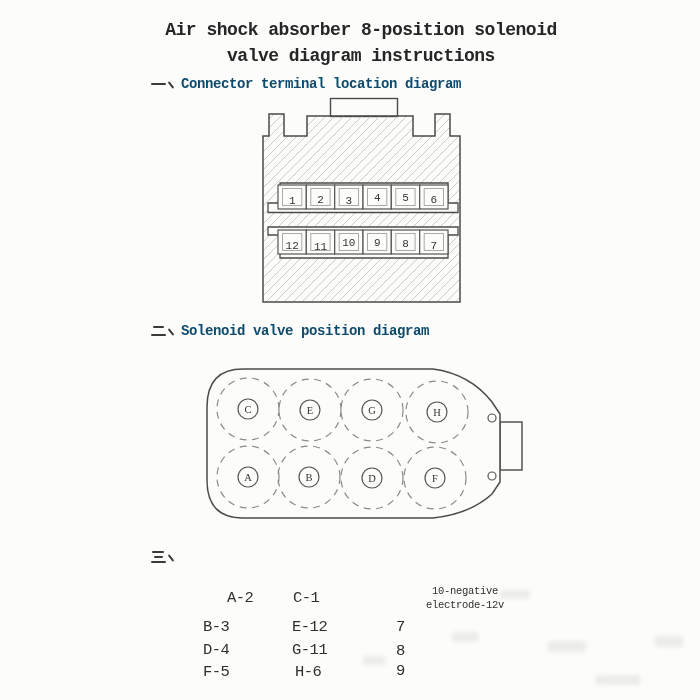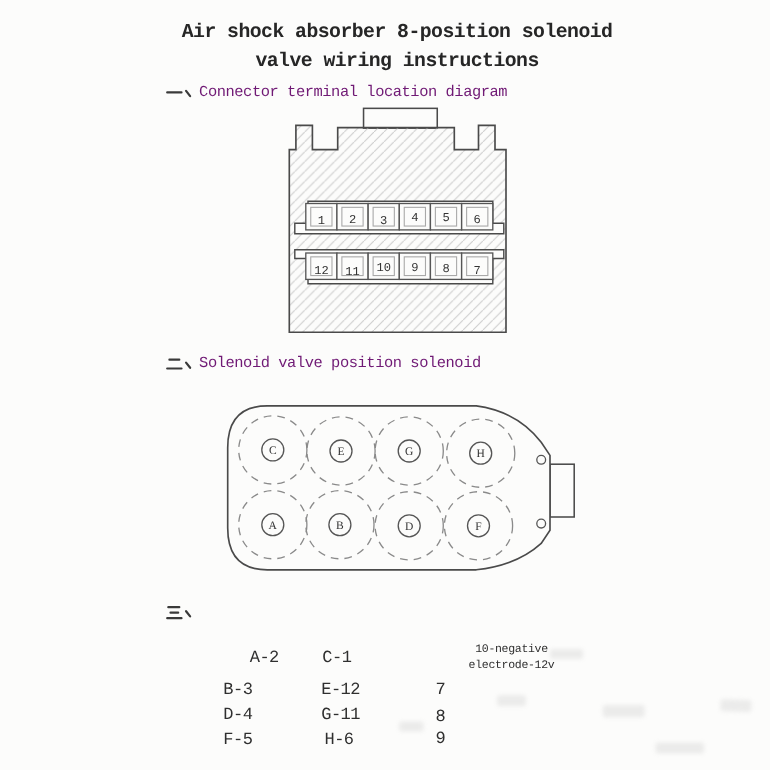--- a/index.html
+++ b/index.html
@@ -9,21 +9,21 @@
     overflow:hidden; color:#2f2f2f;
   }
   .title{
     position:absolute; left:0; top:17px; width:700px; box-sizing:border-box;
     padding-left:22px; text-align:center;
     font-family:"Liberation Mono", monospace; font-weight:bold;
     font-size:18px; line-height:26px; letter-spacing:-0.5px; color:#262626;
   }
   .heading{
     position:absolute; display:flex; align-items:center; height:16px;
-    font-size:14px; letter-spacing:-0.4px; color:#701a75; white-space:nowrap;
+    font-size:14px; letter-spacing:-0.4px; color:#0c4a6e; white-space:nowrap;font-weight:bold;
   }
   .heading .htext{padding-left:6px;}
   
   .marker{display:inline-flex; flex-direction:column; justify-content:center;
           align-items:flex-start; width:16px; height:16px;}
   .marker i{display:block; background:#3a3a3a; height:2px; border-radius:1px;}
   .m1{gap:0;} .m1 i{width:15px;}
   .m2{gap:6px;} .m2 i:nth-child(1){width:11px; margin-left:2px;} .m2 i:nth-child(2){width:15px;}
   .m3{gap:3px;} .m3 i:nth-child(1){width:12px; margin-left:1px;}
                .m3 i:nth-child(2){width:9px;  margin-left:3px;}
@@ -38,21 +38,21 @@
   .wsmall{position:absolute; font-size:10.5px; letter-spacing:-0.3px; text-align:center; white-space:nowrap;margin-left:40px;}
   .ghost{position:absolute; background:#b0b0b0; opacity:0.22; filter:blur(2px); border-radius:2px;}
 </style>
 </head>
 <body>
 
 <div class="page">
 
   <div class="title">
     <div>Air shock absorber 8-position solenoid</div>
-    <div>valve wiring instructions</div>
+    <div>valve diagram instructions</div>
   </div>
 
   <div class="heading" style="left:151px; top:76px;">
     <span class="marker m1" title="一、">
         <i></i>
       </span>
       <span class="comma"></span>
     <span class="htext">Connector terminal location diagram</span>
   </div>
 
@@ -113,21 +113,21 @@
       <text class="tcell" x="174.8" y="156" text-anchor="middle">7</text>
     </g>
   </svg>
 
   <div class="heading" style="left:151px; top:323px;">
     <span class="marker m2" title="二、">
         <i></i>
         <i></i>
       </span>
       <span class="comma"></span>
-    <span class="htext">Solenoid valve position solenoid</span>
+    <span class="htext">Solenoid valve position diagram</span>
   </div>
 
   <svg viewBox="0 0 335 165" style="left:198px; top:361px; width:335px; height:165px;">
 
     <rect x="302" y="61" width="22" height="48" fill="#fcfcfb" stroke="#4a4a4a" stroke-width="1.4"></rect>
 
     <path d="M45,8 L235,8 Q272,13 294,41 L302,53 L302,121 L294,133 Q272,153 235,157 L45,157 Q9,157 9,119 L9,46 Q9,8 45,8 Z" fill="#fcfcfb" stroke="#4a4a4a" stroke-width="1.5"></path>
 
     <g fill="none" stroke="#8a8a8a" stroke-width="1.2" stroke-dasharray="7 5.5">
       <circle cx="50" cy="48" r="31"></circle>

